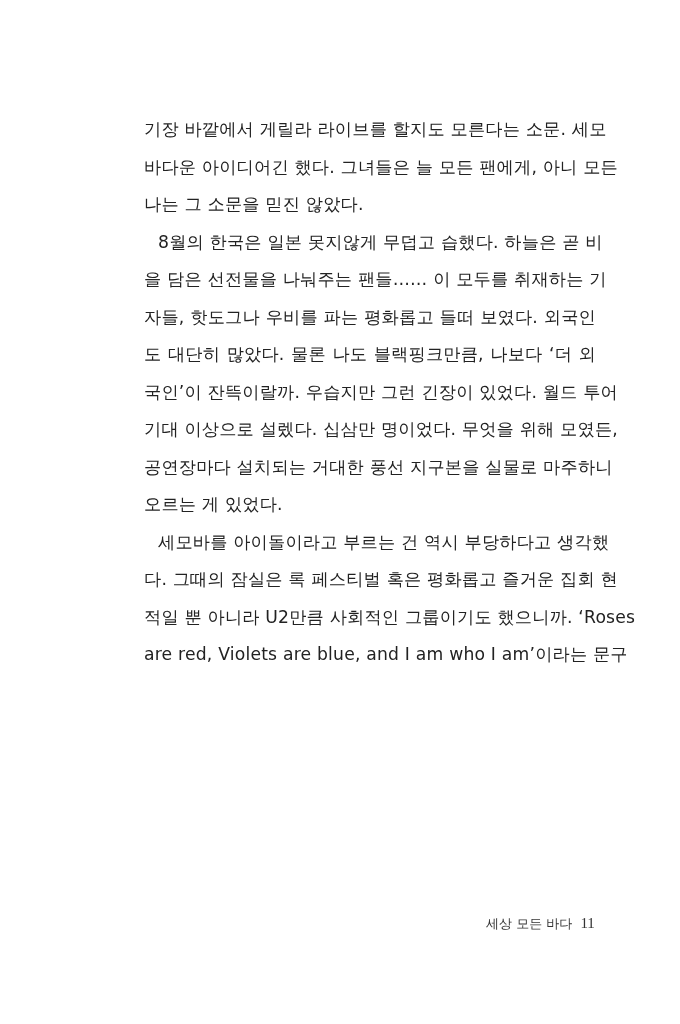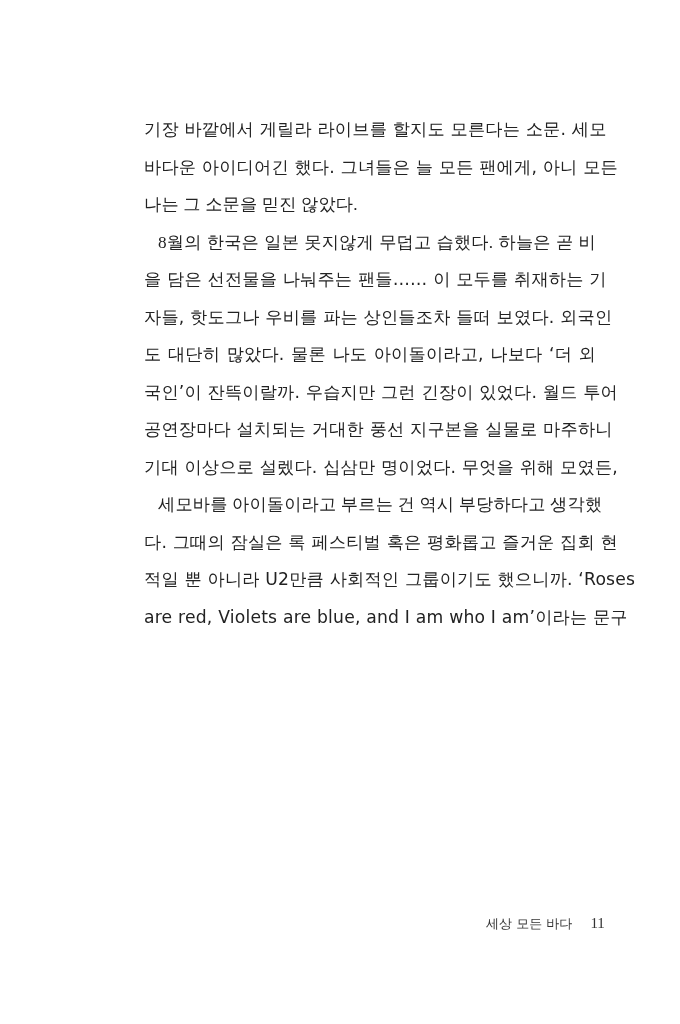--- a/index.html
+++ b/index.html
@@ -34,58 +34,57 @@
   .line {
     display: block;
     white-space: nowrap;
     text-align: justify;
     text-align-last: justify;
     height: 37.5px;
     overflow: visible;
   }
   .line.last {
     text-align-last: left;
-    font-family: Liberation Serif, serif;
   }
   .line.indent {
     padding-left: 14px;
-    font-family: Liberation Serif, serif;
   }
   .footer {
     position: absolute;
     top: 915px;
     left: 470px;
     font-family: "DejaVu Sans", sans-serif;
     font-size: 13px;
     color: #333333;
     white-space: nowrap;
   }
   .footer .page-num {
     font-family: "Liberation Serif", serif;
     font-size: 15px;
-    margin-left: 14px;
+    margin-left: 4px;
   }
 </style>
 </head>
 <body>
 
 <div class="page">
   <div class="text-block">
 
     <span class="line">기장 바깥에서 게릴라 라이브를 할지도 모른다는 소문. 세모</span>
     <span class="line">바다운 아이디어긴 했다. 그녀들은 늘 모든 팬에게, 아니 모든</span>
     <span class="line last">나는 그 소문을 믿진 않았다.</span>
 
     <span class="line indent">8월의 한국은 일본 못지않게 무덥고 습했다. 하늘은 곧 비</span>
     <span class="line">을 담은 선전물을 나눠주는 팬들…… 이 모두를 취재하는 기</span>
-    <span class="line">자들, 핫도그나 우비를 파는 상인들조차 들떠 보였다. 외국인</span>
-    <span class="line">도 대단히 많았다. 물론 나도 아이돌이라고, 나보다 ‘더 외</span>
+    <span class="line">자들, 핫도그나 우비를 파는 평화롭고 들떠 보였다. 외국인</span>
+    <span class="line">도 대단히 많았다. 물론 나도 블랙핑크만큼, 나보다 ‘더 외</span>
     <span class="line">국인’이 잔뜩이랄까. 우습지만 그런 긴장이 있었다. 월드 투어</span>
+    <span class="line">기대 이상으로 설렜다. 십삼만 명이었다. 무엇을 위해 모였든,</span>
     <span class="line">공연장마다 설치되는 거대한 풍선 지구본을 실물로 마주하니</span>
-    <span class="line">기대 이상으로 설렜다. 십삼만 명이었다. 무엇을 위해 모였든,</span>
+    <span class="line last">오르는 게 있었다.</span>
 
     <span class="line indent">세모바를 아이돌이라고 부르는 건 역시 부당하다고 생각했</span>
     <span class="line">다. 그때의 잠실은 록 페스티벌 혹은 평화롭고 즐거운 집회 현</span>
     <span class="line">적일 뿐 아니라 U2만큼 사회적인 그룹이기도 했으니까. ‘Roses</span>
     <span class="line">are red, Violets are blue, and I am who I am’이라는 문구</span>
   </div>
 
   <div class="footer">
     <span>세상 모든 바다</span>
     <span class="page-num">11</span>

